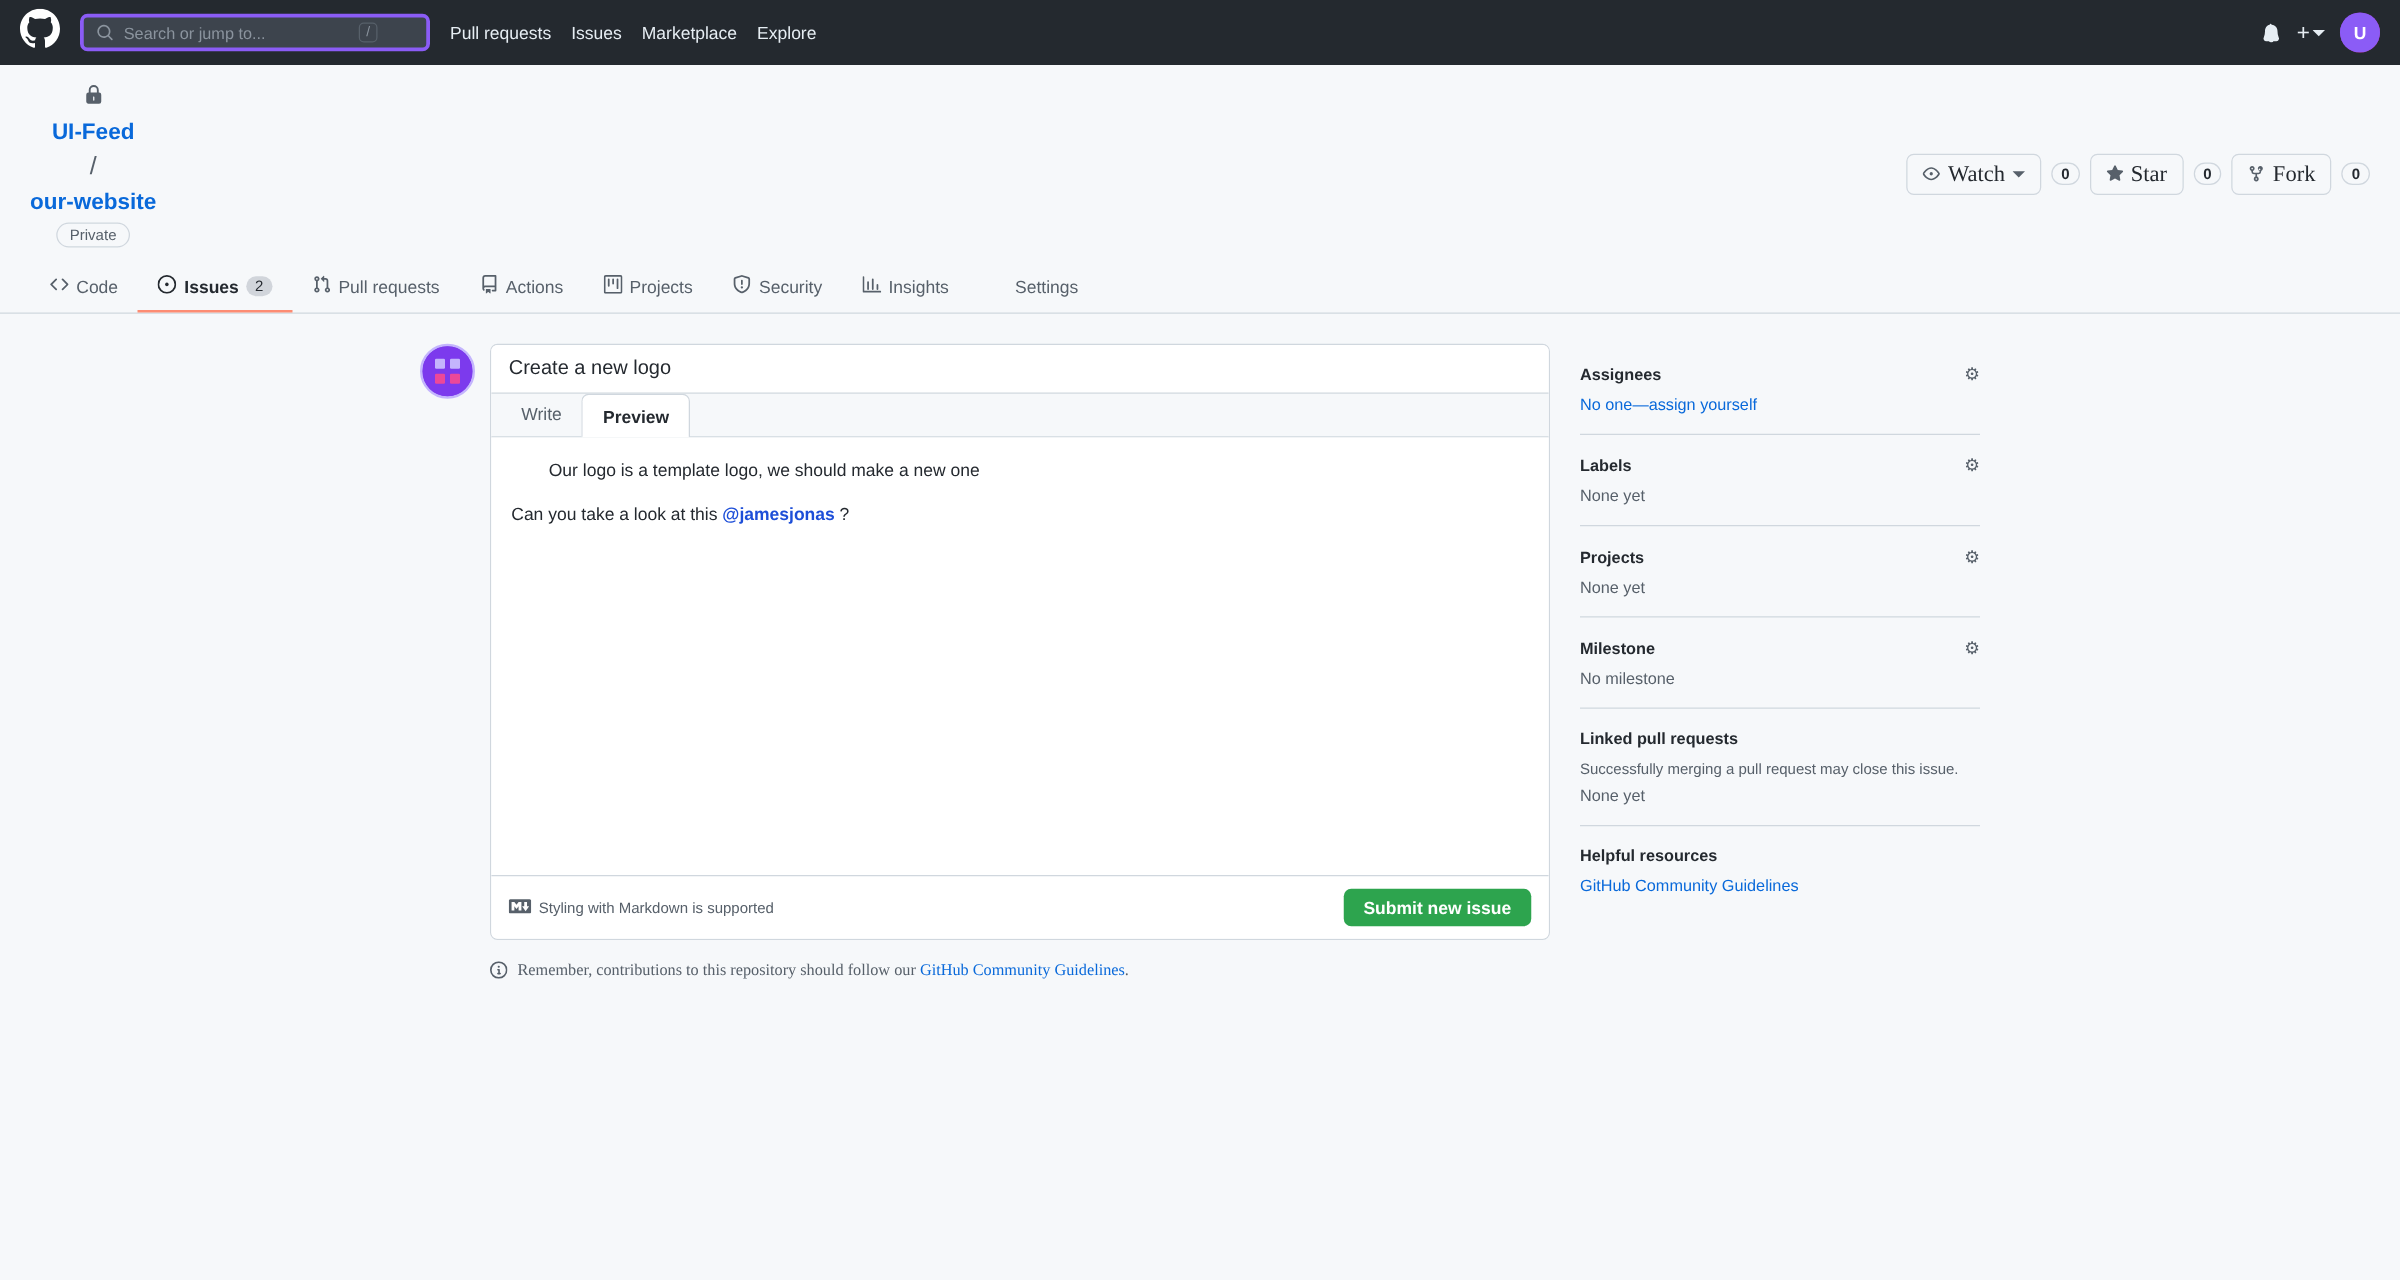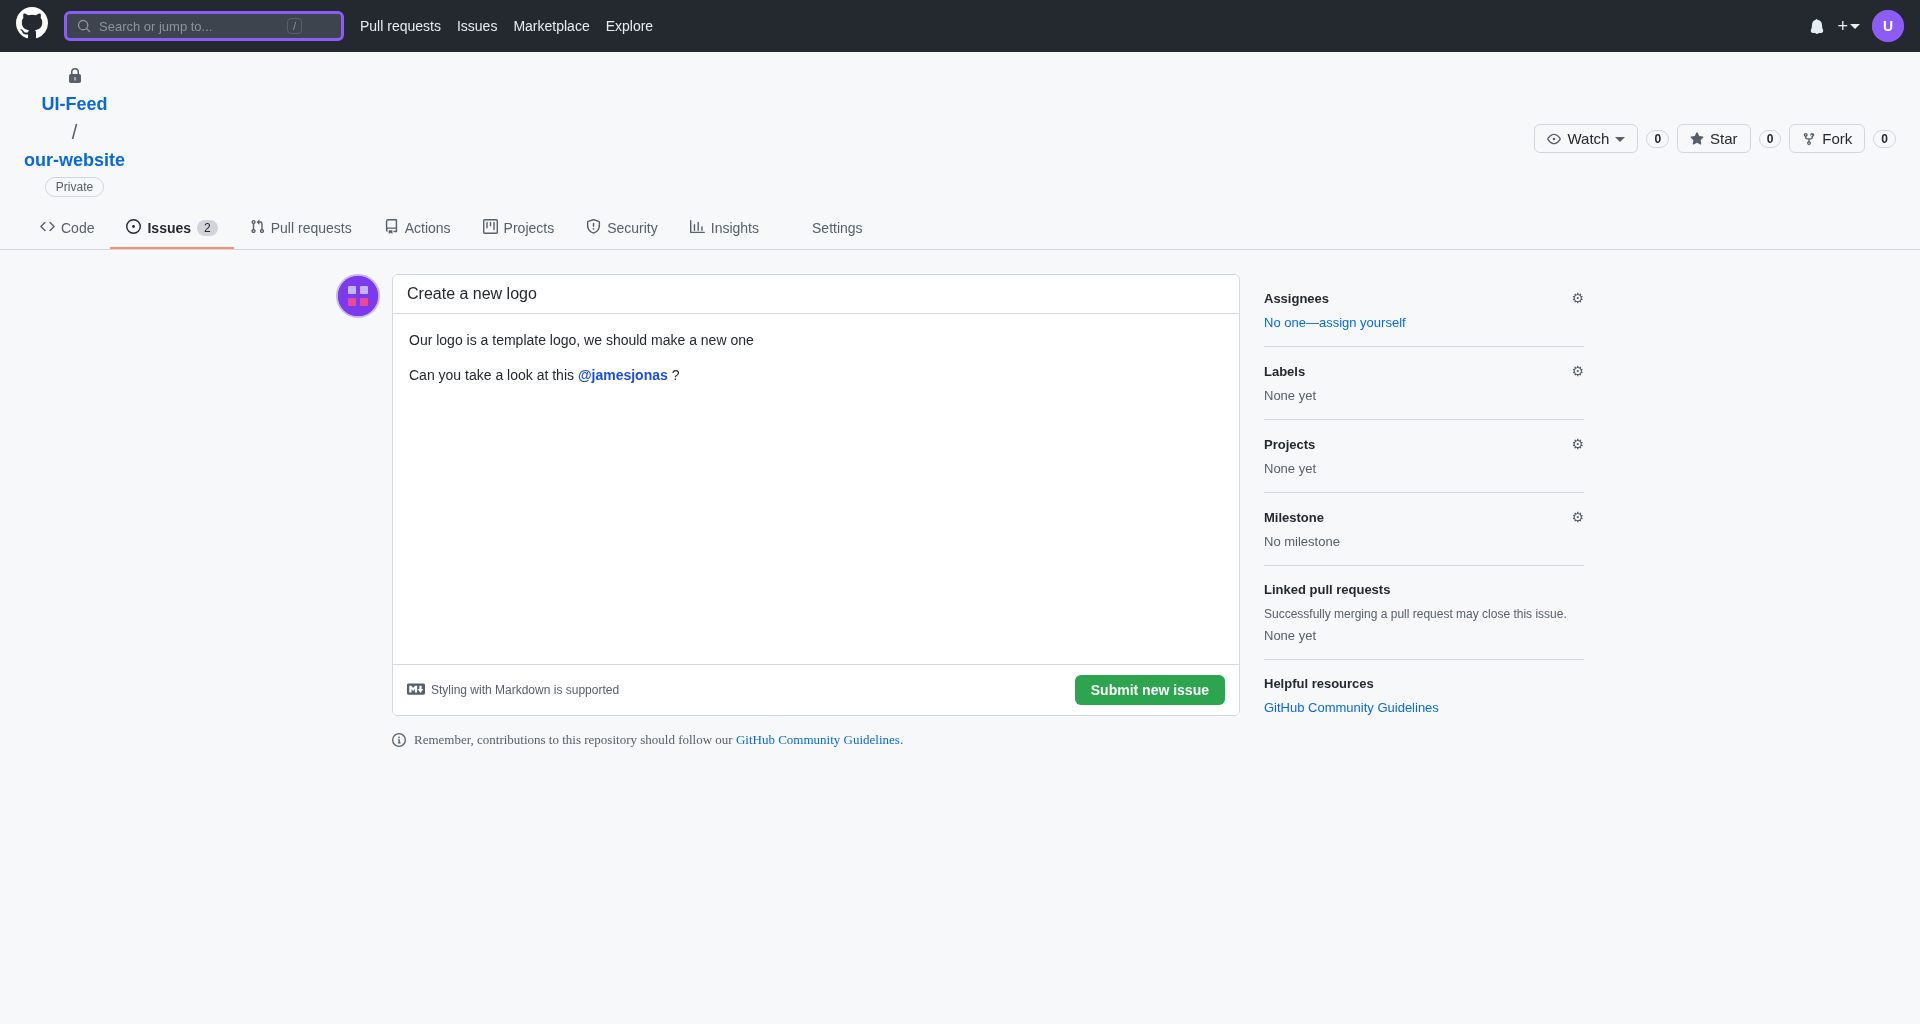--- a/index.html
+++ b/index.html
@@ -44,22 +44,23 @@
     .repo-breadcrumb .repo-name { color: #0969da; font-size: 18px; font-weight: 600; text-decoration: none; }
     .private-badge {
       background: transparent; border: 1px solid #d0d7de; border-radius: 20px;
       padding: 2px 10px; font-size: 12px; color: #57606a; font-weight: 500;
     }
     .lock-icon { color: #57606a; font-size: 16px; }
     .repo-actions { display: flex; gap: 8px; align-items: center; margin-left: auto; }
     .repo-action-btn {
       display: flex; align-items: center; gap: 6px;
       background: #f6f8fa; border: 1px solid #d0d7de; border-radius: 6px;
-      padding: 5px 12px; font-size: 15px; font-weight: 500; cursor: pointer; color: #24292f;
+      padding: 5px 12px; font-size: 18px; font-weight: 500; cursor: pointer; color: #24292f;
       text-decoration: none;
+      font-family: Liberation Serif, serif;
     }
     .repo-action-count {
       background: transparent; border: 1px solid #d0d7de; border-radius: 20px;
       padding: 1px 7px; font-size: 12px; font-weight: 600; cursor: pointer;
       background: #f6f8fa;
     }
     .repo-breadcrumb-row { display: flex; align-items: center; width: 100%; }
 
     
     .repo-tabs { display: flex; gap: 0; margin-top: 0; text-align: center; }
@@ -106,21 +107,21 @@
       padding: 8px 16px; font-size: 14px; cursor: pointer; color: #57606a;
       border-bottom: 2px solid transparent; font-weight: 400;
       background: none; border-top: none; border-left: none; border-right: none;
     }
     .form-tab.active {
       color: #24292f; font-weight: 600;
       background: white; border: 1px solid #d0d7de; border-bottom: 1px solid white;
       border-radius: 6px 6px 0 0; margin-bottom: -1px;
     }
     .form-body { padding: 16px; min-height: 350px; background: white; }
-    .form-description { color: #24292f; margin-bottom: 16px; font-size: 14px; line-height: 1.5; }
+    .form-description { color: #24292f; margin-bottom: 16px; font-size: 14px; line-height: 1.5; margin-left: 30px; }
 
     .checklist-item { display: flex; align-items: center; gap: 8px; margin-bottom: 8px; }
     .checklist-item input[type="checkbox"] {
       width: 16px; height: 16px; border: 1px solid #d0d7de; border-radius: 3px;
       cursor: pointer; accent-color: #0969da;
     }
     .checklist-item label { font-size: 14px; color: #24292f; cursor: pointer; }
 
     .mention { color: #1d4ed8; font-weight: 600; }
     .form-question { color: #24292f; font-size: 14px; margin-top: 16px; }
@@ -318,20 +319,24 @@
           <rect x="10" y="10" width="8" height="8" fill="#c4b5fd" rx="1"></rect>
           <rect x="22" y="10" width="8" height="8" fill="#c4b5fd" rx="1"></rect>
           <rect x="10" y="22" width="8" height="8" fill="#ec4899" rx="1"></rect>
           <rect x="22" y="22" width="8" height="8" fill="#ec4899" rx="1"></rect>
         </svg>
       </div>
 
       <div class="issue-form">
         <input class="form-title-input" type="text" value="Create a new logo" placeholder="Create a new logo" style="">
 
+        <div class="form-tabs">
+          <button class="form-tab">Write</button>
+          <button class="form-tab active">Preview</button>
+        </div>
 
         <div class="form-body">
           <p class="form-description">Our logo is a template logo, we should make a new one</p>
 
 
           <p class="form-question">
             <span>Can you take a look at this </span><span class="mention">@jamesjonas</span><span> ?</span>
           </p>
         </div>
 

